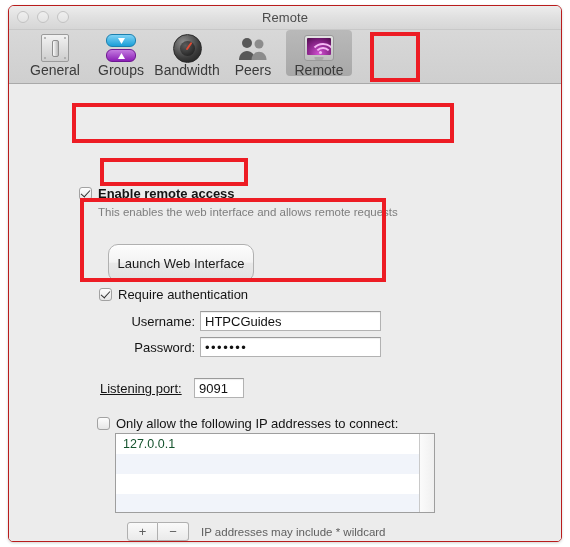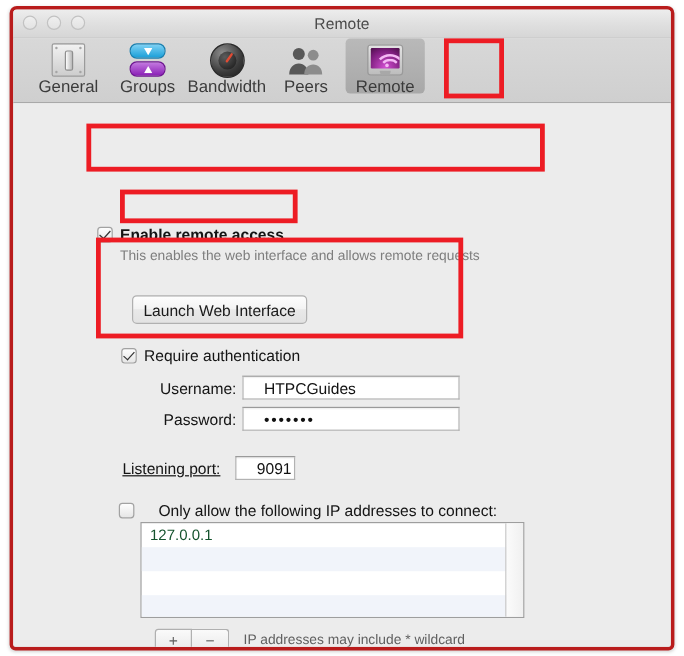--- a/index.html
+++ b/index.html
@@ -17,21 +17,21 @@
 
   
   #window {
     position: absolute;
     left: 8px;
     top: 5px;
     width: 554px;
     height: 537px;
     border-radius: 6px 6px 5px 5px;
     background: #ececec;
-    border: 3px solid #b91c1c;
+    border: 1px solid #b91c1c;
     box-sizing: border-box;
     box-shadow: 0 1px 3px rgba(0,0,0,0.18);
     overflow: hidden;
   }
 
   
   #titlebar {
     position: relative;
     height: 23px;
     background: linear-gradient(to bottom, #ededed 0%, #e0e0e0 50%, #d6d6d6 100%);
@@ -224,21 +224,21 @@
   .lbl { font-size: 13px; color: #141414; }
   .sublbl { font-size: 11.5px; color: #7d7d7d; }
 
   .txtfield {
     background: #ffffff;
     border: 1px solid #b2b2b2;
     border-top-color: #9a9a9a;
     box-sizing: border-box;
     font-size: 13px;
     color: #111;
-    padding: 0 17px;
+    padding: 0 4px;
     display: flex;
     align-items: center;
     height: 20px;
     box-shadow: inset 0 1px 1px rgba(0,0,0,0.07);
   }
 
   .btn {
     background: linear-gradient(to bottom,#fdfdfd 0%,#f3f3f3 48%,#e9e9e9 50%,#e2e2e2 100%);
     border: 1px solid #b0b0b0;
     border-radius: 4px;
@@ -379,21 +379,21 @@
   </div>
 
   <div id="content">
 
     <div class="abs row" style="left:70px; top:102px;">
       <div class="chk on"></div>
       <div class="lbl" style="margin-left:6px; font-weight:bold;">Enable remote access</div>
     </div>
     <div class="abs sublbl" style="left:89px; top:122px;">This enables the web interface and allows remote requests</div>
 
-    <div class="abs btn" style="left:99px; top:160px; width:146px; height:24px;">
+    <div class="abs btn" style="left:99px; top:160px; width:146px; height:38px;border-radius:10px;">
       <span>Launch Web Interface</span>
     </div>
 
     <div class="abs row" style="left:90px; top:203px;">
       <div class="chk on"></div>
       <div class="lbl" style="margin-left:6px;">Require authentication</div>
     </div>
 
     <div class="abs lbl" style="left:110px; top:230px; width:76px; text-align:right;">Username:</div>
     <div class="abs txtfield" style="left:191px; top:227px; width:181px;">
@@ -405,21 +405,21 @@
       <span style="letter-spacing:1.5px;">•••••••</span>
     </div>
 
     <div class="abs lbl" style="left:91px; top:297px;text-decoration:underline;">Listening port:</div>
     <div class="abs txtfield" style="left:185px; top:294px; width:50px;">
       <span>9091</span>
     </div>
 
     <div class="abs row" style="left:88px; top:332px;">
       <div class="chk"></div>
-      <div class="lbl" style="margin-left:20px;">Only allow the following IP addresses to connect:</div>
+      <div class="lbl" style="margin-left:6px;">Only allow the following IP addresses to connect:</div>
     </div>
 
     <div id="iplist" style="left:106px; top:349px; width:320px; height:80px;">
       <div class="ip-rows">
         <div class="ip-row">127.0.0.1</div>
         <div class="ip-row alt"></div>
         <div class="ip-row"></div>
         <div class="ip-row alt"></div>
       </div>
       <div class="ip-scroll"></div>

